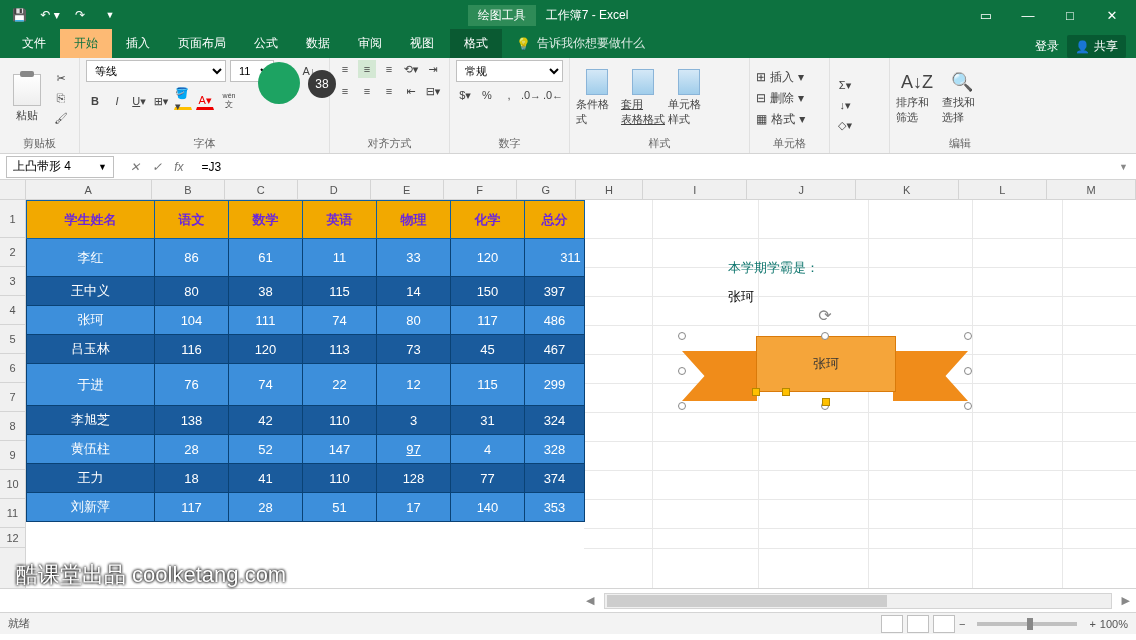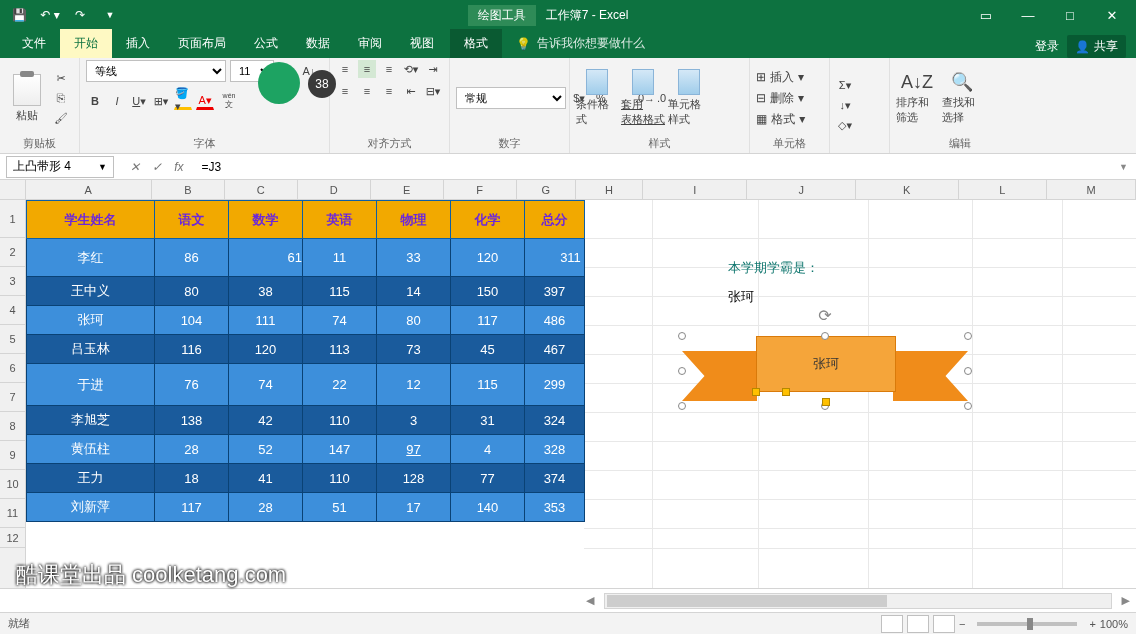--- a/index.html
+++ b/index.html
@@ -8,21 +8,21 @@
 .titlebar { height: 30px; background: #0d7240; display: flex; align-items: center; color: #fff; font-size: 12px; }
 .titlebar .qat { display: flex; align-items: center; gap: 6px; padding: 0 8px; }
 .titlebar .qat .icon-btn { width: 24px; height: 24px; display: flex; align-items: center; justify-content: center; }
 .titlebar .center { flex: 1; display: flex; justify-content: center; align-items: center; gap: 10px; }
 .titlebar .drawing-tools { background: #2e8b57; padding: 2px 10px; color: #fff; }
 .titlebar .win-controls { display: flex; gap: 2px; padding-right: 4px; }
 .titlebar .win-controls .wc { width: 40px; height: 28px; display: flex; align-items: center; justify-content: center; font-size: 13px; }
 
 .tabs { height: 28px; background: #0d7240; display: flex; align-items: flex-end; padding-left: 8px; color: #fff; font-size: 12px; }
 .tabs .tab { padding: 6px 14px; cursor: pointer; }
-.tabs .tab.active { background: #fef9c3; color: #0d7240; text-align: center; }
+.tabs .tab.active { background: #fdba74; color: #0d7240; text-align: center; }
 .tabs .tab.format { margin-left: 2px; }
 .tabs .tell-me { flex: 1; padding: 6px 14px; display: flex; align-items: center; gap: 6px; opacity: 0.85; }
 .tabs .right { display: flex; align-items: center; gap: 8px; padding: 0 10px; color: #fff; }
 .tabs .share-btn { background: #075a32; padding: 3px 8px; border-radius: 2px; display: flex; align-items: center; gap: 4px; }
 
 .ribbon { height: 96px; background: #f3f3f3; border-bottom: 1px solid #d4d4d4; display: flex; font-size: 11px; color: #444; }
 .ribbon .group { border-right: 1px solid #e0e0e0; display: flex; flex-direction: column; padding: 2px 6px 0 6px; position: relative; }
 .ribbon .group .label { text-align: center; font-size: 11px; color: #666; padding-bottom: 2px; margin-top: auto; }
 .ribbon .controls { display: flex; gap: 4px; flex: 1; }
 .ribbon .big-btn { width: 42px; display: flex; flex-direction: column; align-items: center; justify-content: center; gap: 2px; }
@@ -191,21 +191,21 @@
         <div class="icon-sm">≡</div>
         <div class="icon-sm">≡</div>
         <div class="icon-sm">⇤</div>
         <div class="icon-sm">⊟▾</div>
       </div>
     </div>
     <div class="label">对齐方式</div>
   </div>
 
   <div class="group" style="width:120px;">
-    <div class="controls" style="flex-direction:row; gap:4px;">
+    <div class="controls" style="flex-direction:column; gap:4px;">
       <div class="row">
           <select class="combo" style="width:110px;"><option>常规</option></select>
         </div>
       <div class="row">
         <div class="icon-sm">$▾</div>
         <div class="icon-sm">%</div>
         <div class="icon-sm">,</div>
         <div class="icon-sm">.0→</div>
         <div class="icon-sm">.0←</div>
       </div>
@@ -347,21 +347,21 @@
               <th style="width: 74px; height: 38px;">英语</th>
               <th style="width: 74px; height: 38px;">物理</th>
               <th style="width: 74px; height: 38px;">化学</th>
               <th style="width: 60px; height: 38px;">总分</th>
             </tr>
           </thead>
           <tbody>
             <tr>
               <td style="width: 128px; height: 29px;">李红</td>
               <td style="width: 74px; height: 29px;">86</td>
-              <td style="width: 74px; height: 29px; text-align: right;">61</td>
+              <td style="width: 74px; height: 29px;">61</td>
               <td style="width: 74px; height: 29px;">11</td>
               <td style="width: 74px; height: 29px;">33</td>
               <td style="width: 74px; height: 29px;">120</td>
               <td style="width: 60px; height: 38px; padding-left: 32px;">311</td>
             </tr>
             <tr>
               <td style="width: 128px; height: 29px;">王中义</td>
               <td style="width: 74px; height: 29px;">80</td>
               <td style="width: 74px; height: 29px;">38</td>
               <td style="width: 74px; height: 29px;">115</td>

